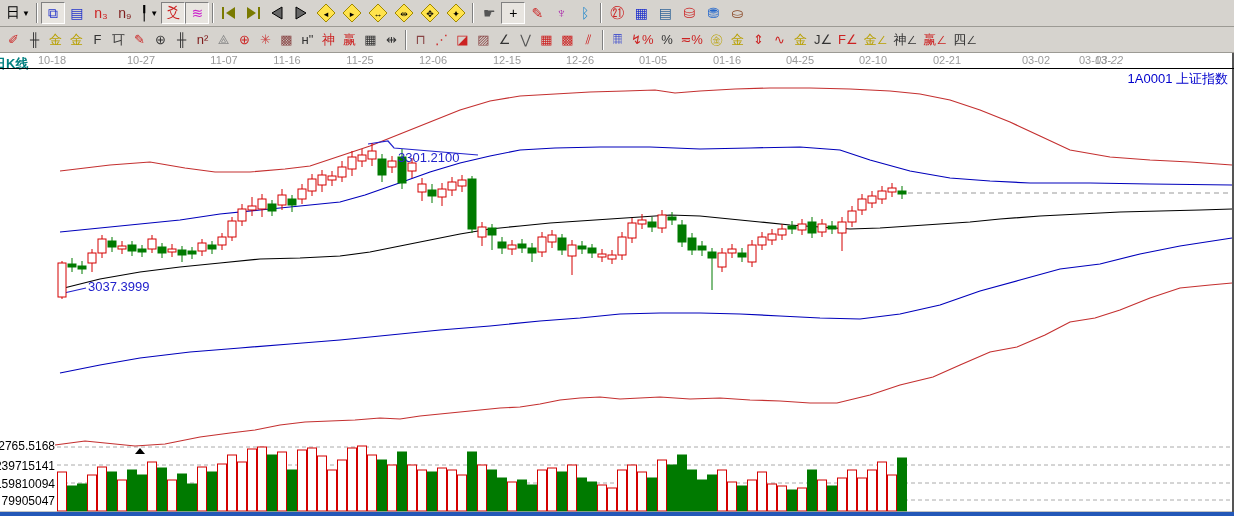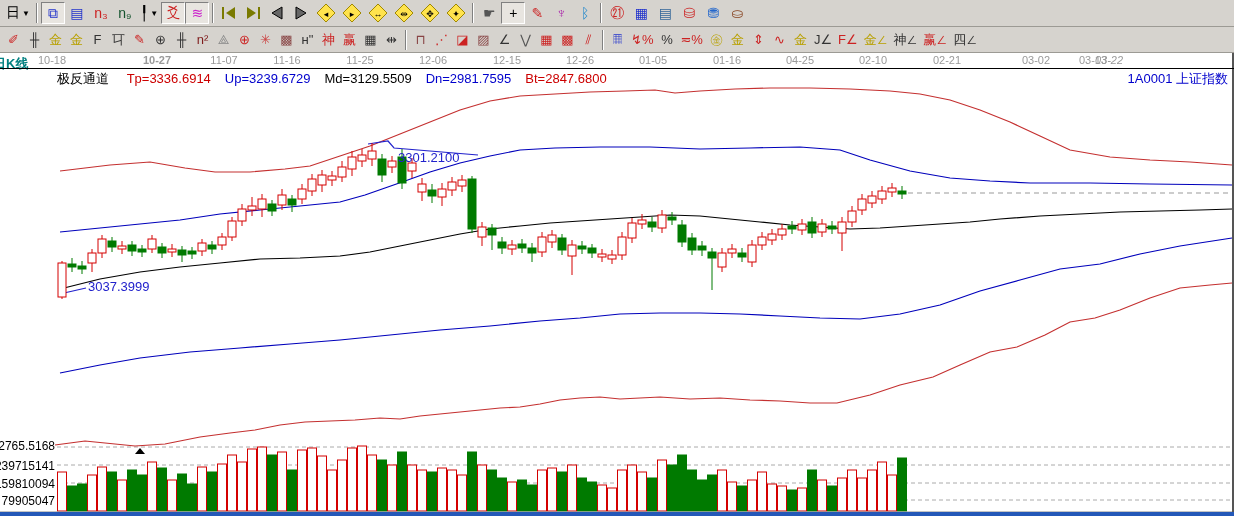--- a/index.html
+++ b/index.html
@@ -39,21 +39,21 @@
     <div class="tbtn pressed">
       <span style="color: rgb(34, 51, 204);">⧉</span>
     </div>
     <div class="tbtn">
       <span style="color: rgb(34, 51, 204);">▤</span>
     </div>
     <div class="tbtn">
       <span style="color: rgb(204, 34, 34);">n₃</span>
     </div>
     <div class="tbtn">
-      <span style="color: #14532d;">n₉</span>
+      <span style="color: #7f1d1d;">n₉</span>
     </div>
     <div class="tbtn">
       <span style="color: rgb(0, 0, 0);">╿</span>
       <span class="dd">▼</span>
     </div>
     <div class="tbtn pressed">
       <span style="color: rgb(204, 34, 34);">爻</span>
     </div>
     <div class="tbtn pressed">
       <span style="color: rgb(204, 34, 204);">≋</span>
@@ -284,40 +284,37 @@
     </div>
     <div class="tbtn small">
       <span style="color: rgb(51, 51, 51);">四∠</span>
     </div>
   </div>
 
 <div id="chart-region">
   <div id="period-label">日K线</div>
   <div id="hdr-dates">
       <span class="datelbl" style="left: 52px;">10-18</span>
-      <span class="datelbl" style="left: 157px; font-weight: bold;">10-27</span>
+      <span class="datelbl" style="left: 141px;">10-27</span>
       <span class="datelbl" style="left: 224px;">11-07</span>
       <span class="datelbl" style="left: 287px;">11-16</span>
       <span class="datelbl" style="left: 360px;">11-25</span>
       <span class="datelbl" style="left: 433px;">12-06</span>
       <span class="datelbl" style="left: 507px;">12-15</span>
       <span class="datelbl" style="left: 580px;">12-26</span>
       <span class="datelbl" style="left: 653px;">01-05</span>
       <span class="datelbl" style="left: 727px;">01-16</span>
       <span class="datelbl" style="left: 800px;">04-25</span>
       <span class="datelbl" style="left: 873px;">02-10</span>
       <span class="datelbl" style="left: 947px;">02-21</span>
       <span class="datelbl" style="left: 1020px; margin-left: 16px;">03-02</span>
       <span class="datelbl" style="left: 1093px;">03-13</span>
       <span class="datelbl" style="left: 1109px; font-style: italic;">03-22</span>
     </div>
   <div id="hdr-sep"></div>
-  <div id="indicator-row">
-    <span style="color:#000">极反通道</span>
-  <span style="color: rgb(204, 0, 0);">Tp=3336.6914</span><span style="color: rgb(0, 0, 204);">Up=3239.6729</span><span style="color: rgb(0, 0, 0);">Md=3129.5509</span><span style="color: rgb(0, 0, 204);">Dn=2981.7595</span><span style="color: rgb(204, 0, 0);">Bt=2847.6800</span></div>
   <div id="symbol-label">1A0001 上证指数</div>
   <svg id="cv" width="1234" height="430" viewBox="0 86 1234 430" style="position:absolute;top:33px;left:0">
       <line x1="57" y1="447" x2="1230" y2="447" stroke="#aaaaaa" stroke-dasharray="4 3"></line>
       <line x1="57" y1="465" x2="1230" y2="465" stroke="#aaaaaa" stroke-dasharray="4 3"></line>
       <line x1="57" y1="483" x2="1230" y2="483" stroke="#aaaaaa" stroke-dasharray="4 3"></line>
       <line x1="57" y1="500" x2="1230" y2="500" stroke="#aaaaaa" stroke-dasharray="4 3"></line>
       <line x1="908" y1="193" x2="1232" y2="193" stroke="#999" stroke-dasharray="5 4"></line>
       <polyline points="60,171 110,165 150,162 185,168 215,172 250,172 285,169 310,166 340,156 370,146 400,134 430,122 460,110 490,101 520,96 555,94 590,92 625,91 655,90 675,93 700,91 735,89 770,88 810,88 850,89 890,91 920,94 950,100 980,110 1010,122 1040,136 1070,150 1110,157 1150,160 1190,162 1232,165" fill="none" stroke="#c43030" stroke-width="1.2"></polyline>
       <polyline points="60,232 100,228 140,224 180,220 220,214 260,210 300,206 340,202 365,195 385,188 405,181 430,172 460,163 490,156 520,150 555,148 600,147 650,147 700,149 750,148 800,147 840,150 870,160 910,171 950,178 990,181 1030,183 1090,183 1150,184 1232,185" fill="none" stroke="#0000bb" stroke-width="1.2"></polyline>
       <polyline points="60,289 100,279 140,272 180,267 220,263 260,259 300,258 340,256 370,252 400,246 430,240 460,234 490,229 520,226 550,223 580,221 610,219 640,217 670,215 700,216 730,219 760,222 790,225 820,227 850,229 880,228 910,226 940,224 970,222 1000,219 1040,216 1080,214 1120,212 1160,211 1200,210 1232,209" fill="none" stroke="#000000" stroke-width="1.2"></polyline>

